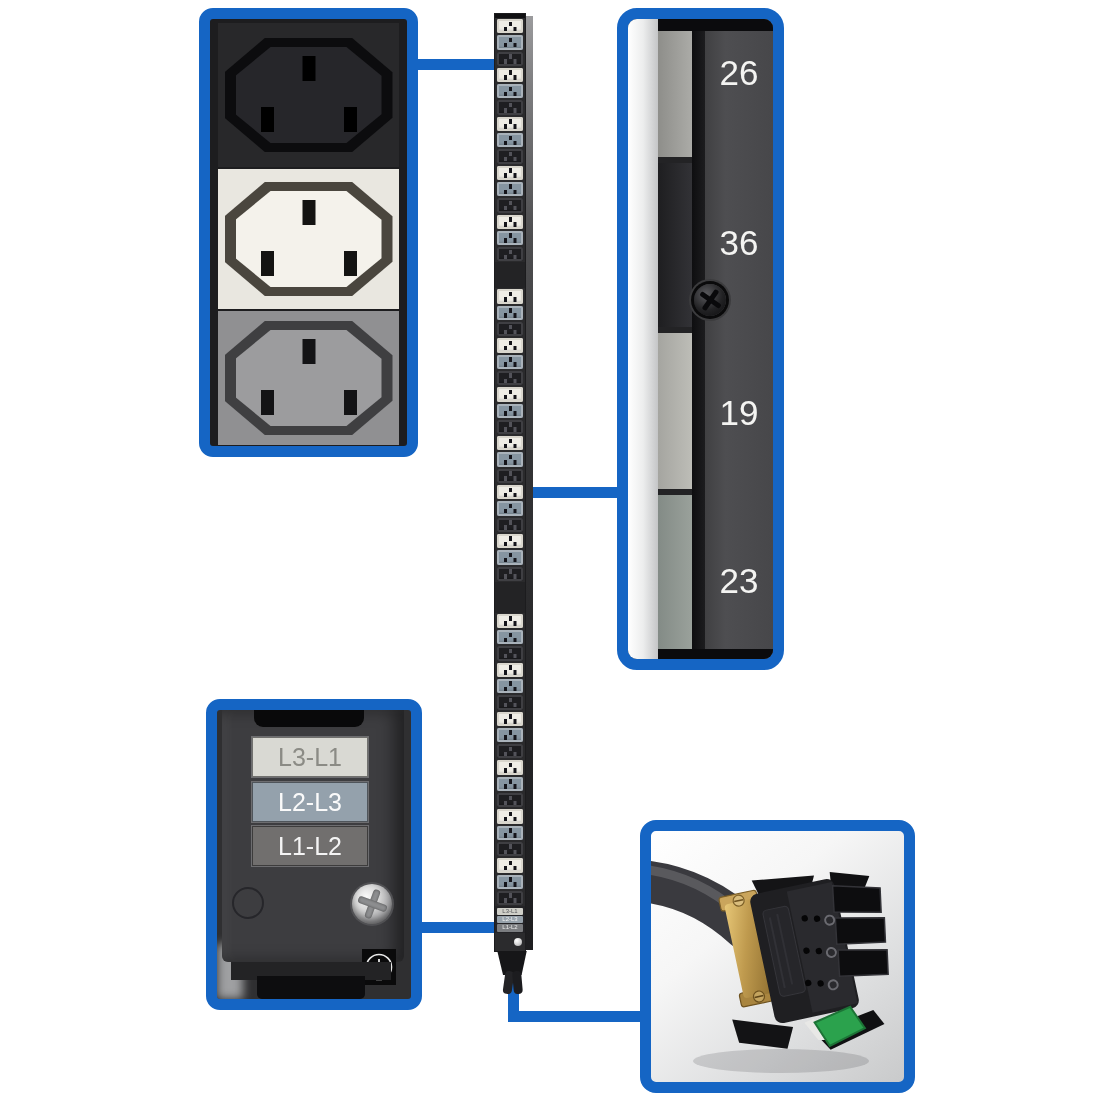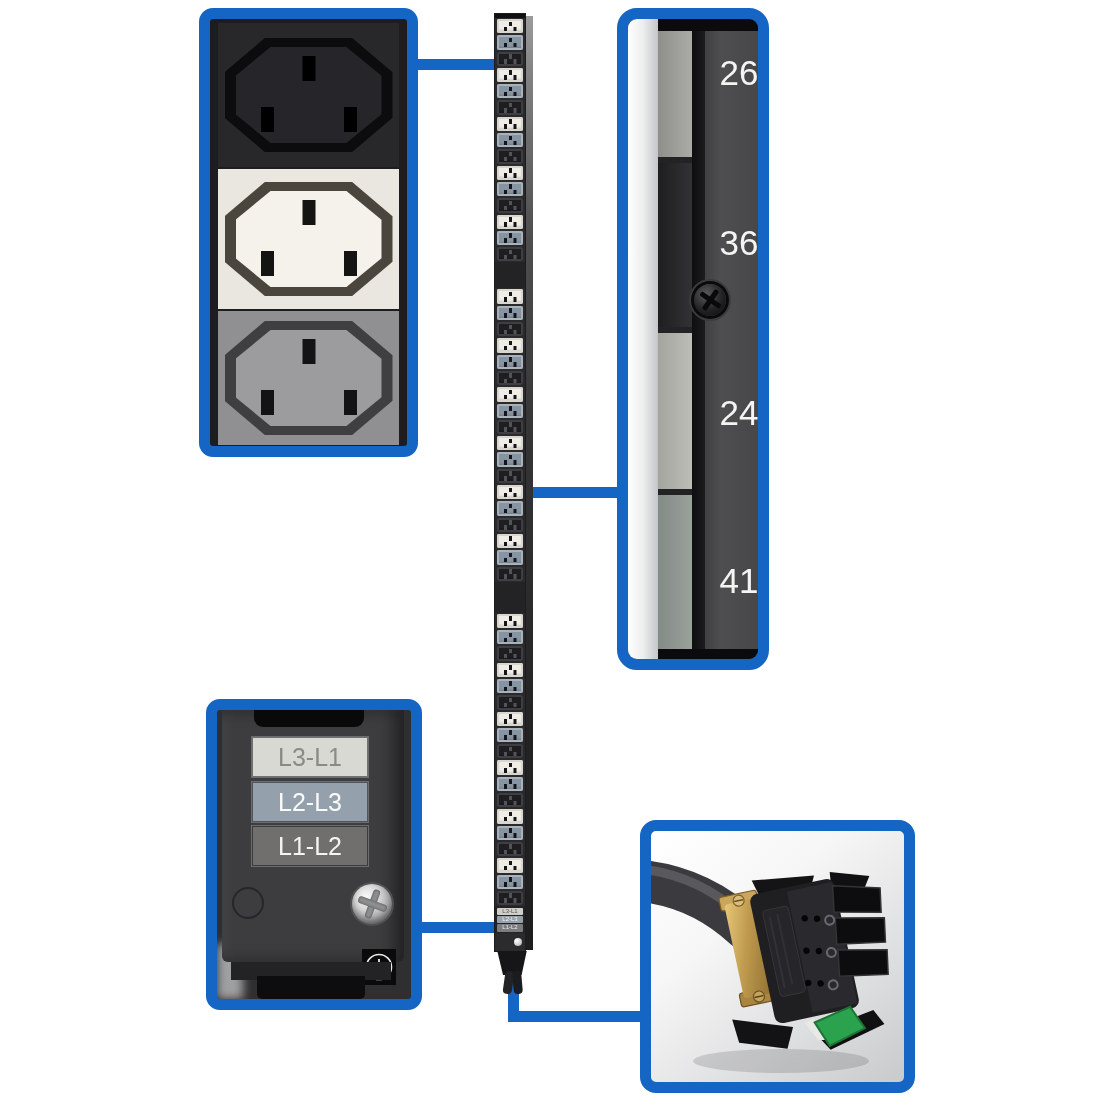--- a/index.html
+++ b/index.html
@@ -4,21 +4,21 @@
 <style>
   html,body{margin:0;padding:0;background:#ffffff;}
   .canvas{position:relative;width:1100px;height:1100px;background:#fff;overflow:hidden;
           font-family:"Liberation Sans", sans-serif;}
   .abs{position:absolute;}
 
   
   .co-box{position:absolute;border:11px solid #1565c4;box-sizing:border-box;overflow:hidden;}
   .co-inner{position:absolute;inset:0;}
   #boxA{left:199px;top:8px;width:219px;height:449px;border-radius:14px;background:#1d1d1f;}
-  #boxB{left:617px;top:8px;width:152px;height:662px;border-radius:20px;background:#4a4a4d;}
+  #boxB{left:617px;top:8px;width:167px;height:662px;border-radius:20px;background:#4a4a4d;}
   #boxC{left:206px;top:699px;width:216px;height:311px;border-radius:14px;background:#2f2f31;}
   #boxD{left:640px;top:820px;width:275px;height:273px;border-radius:16px;
         background:linear-gradient(140deg,#ffffff 0%,#f6f6f6 35%,#dedfe0 70%,#c9cacb 100%);}
 
   
   .co-line{position:absolute;background:#1565c4;}
   #lineA{left:410px;top:59px;width:90px;height:11px;}
   #lineB{left:522px;top:487px;width:100px;height:11px;}
   #lineC{left:412px;top:922px;width:88px;height:11px;}
   #lineDv{left:508px;top:982px;width:11px;height:40px;}
@@ -253,22 +253,22 @@
           <div class="slab slab2"></div>
         <div class="slab slab3"></div>
           <div class="slab slab4"></div>
       </div>
       <div class="b-channel"></div>
       <div class="b-panel"></div>
       <div class="b-topband"></div>
       <div class="b-botband"></div>
       <div class="b-num n0">26</div>
       <div class="b-num n1">36</div>
-      <div class="b-num n2">24</div>
-      <div class="b-num n3">41</div>
+      <div class="b-num n2">19</div>
+      <div class="b-num n3">23</div>
       <div class="b-screw"></div>
     </div>
   </div>
 
   <div class="co-box" id="boxC">
     <div class="co-inner">
       <div class="c-floor"></div>
       <div class="c-cap">
         <div class="c-notch"></div>
         <div class="c-label l1">L3-L1</div>

